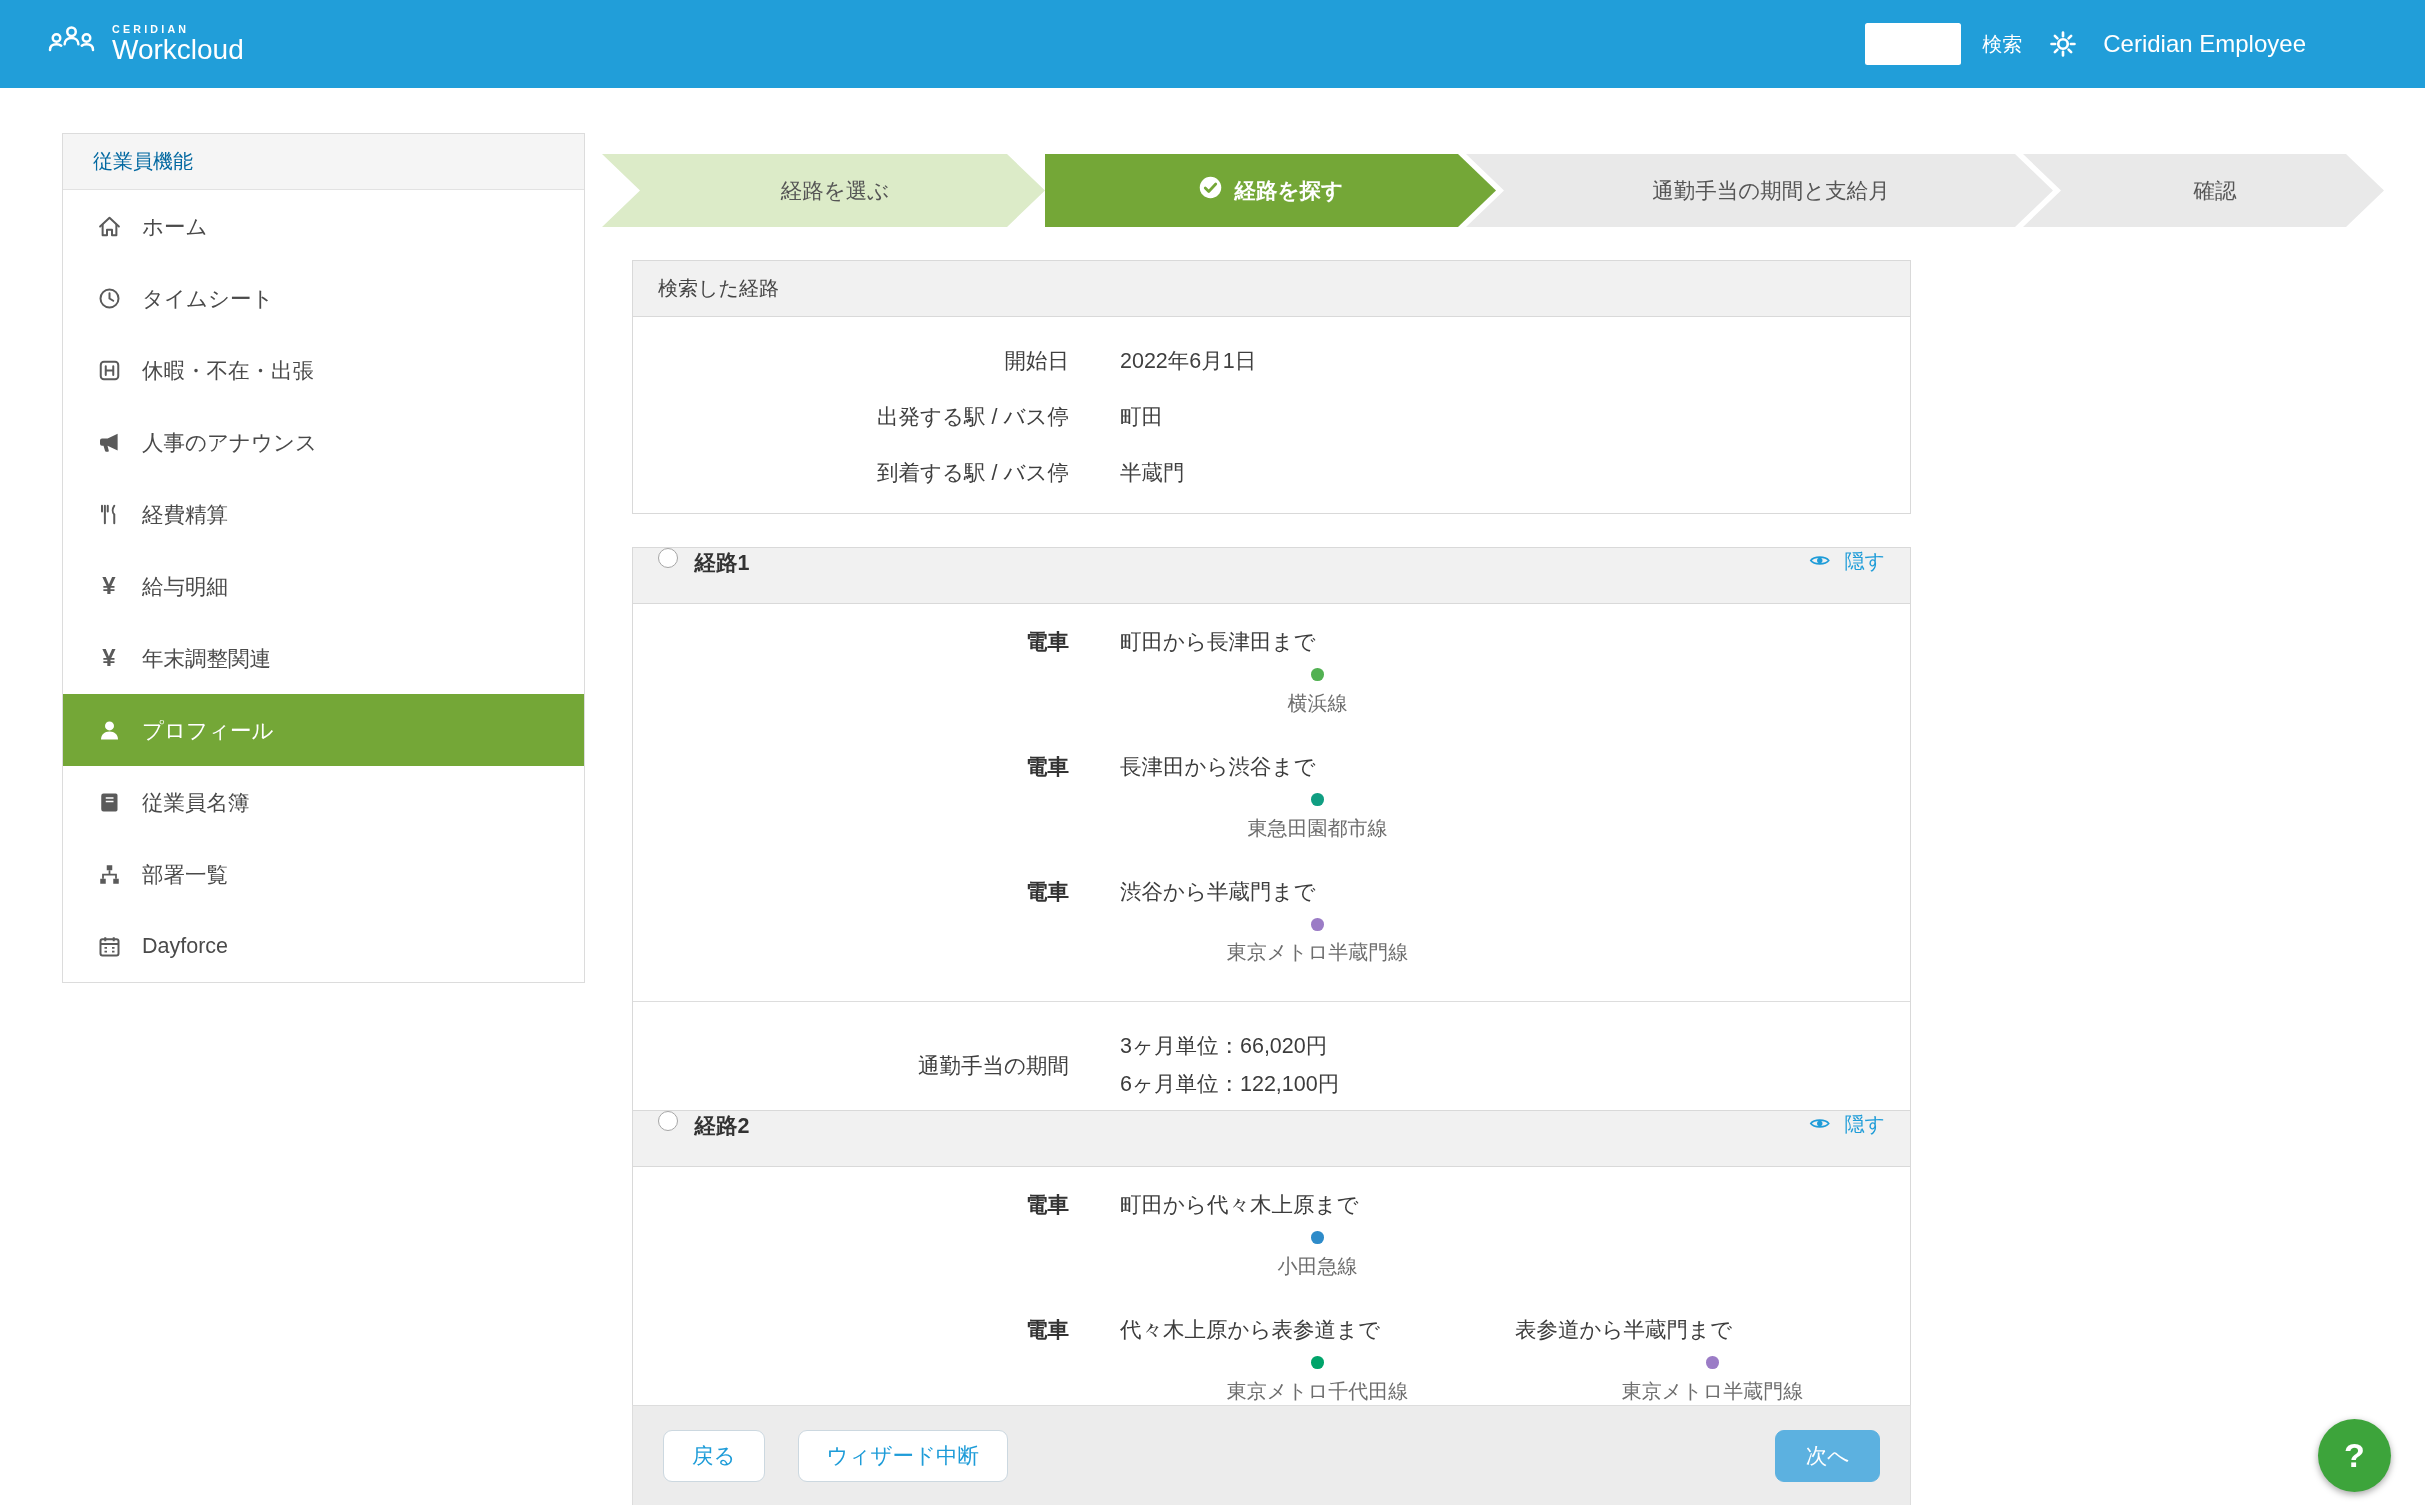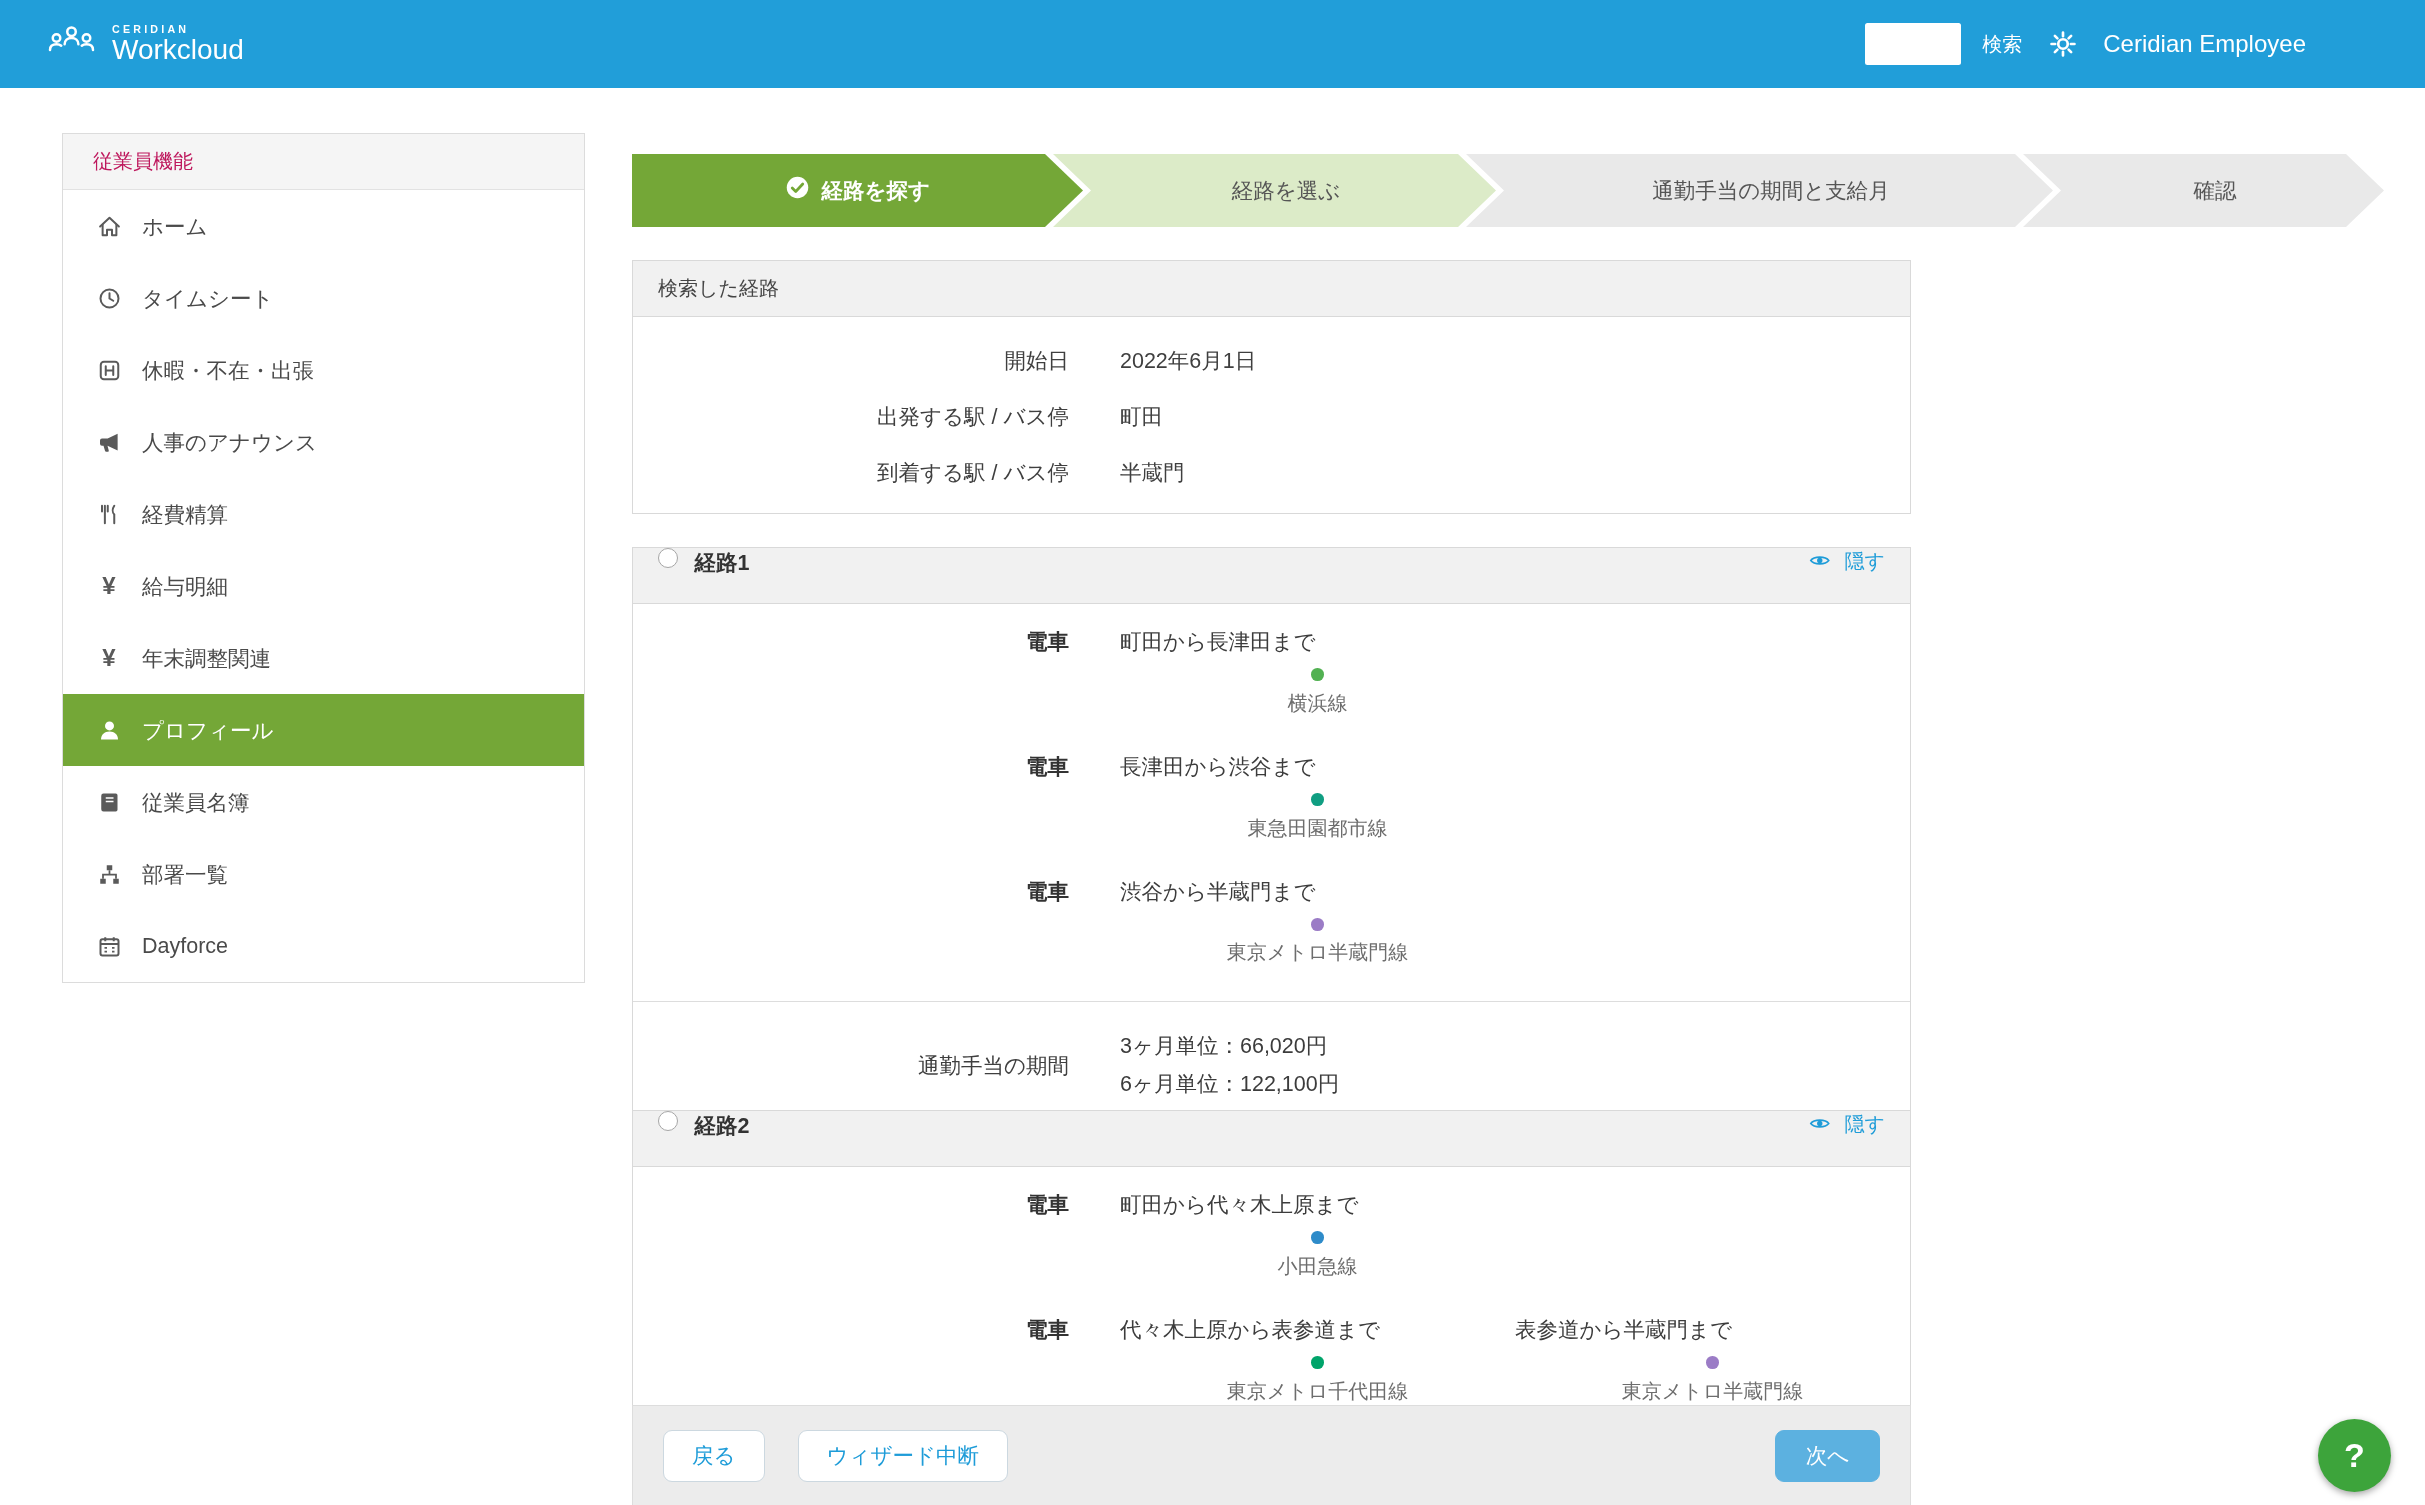--- a/index.html
+++ b/index.html
@@ -18,21 +18,21 @@
   .search-input { width:96px; height:42px; border:none; border-radius:2.5px; background:#fff;
     font-size:20px; padding:0 10px; outline:none; }
   .search-label { color:#fff; font-size:20px; margin-left:-5px; }
   .gear-wrap { display:flex; align-items:center; cursor:pointer; }
   .user-name { color:#fff; font-size:24px; cursor:pointer; }
 
   
   .sidebar { position:absolute; left:62px; top:133px; width:523px; background:#fff;
     border:1.3px solid #dcdcdc; }
   .sidebar-title { height:56px; display:flex; align-items:center; padding:0 30px;
-    background:#f5f5f5; border-bottom:1.3px solid #e2e2e2; font-size:20px; color:#be185d; }
+    background:#f5f5f5; border-bottom:1.3px solid #e2e2e2; font-size:20px; color:#0369a1; }
   .side-item { height:72px; display:flex; align-items:center; gap:19px; padding:0 32px;
     font-size:21.5px; color:#4a4a4a; cursor:pointer; }
   .side-item .icn { width:28px; display:flex; justify-content:center; color:#5a5a5a; flex:none; }
   .side-item.selected { background:#74a737; color:#fff; }
   .side-item.selected .icn { color:#fff; }
   .yen-glyph { font-size:24px; font-weight:bold; line-height:1; }
 
   
   .wizard { position:absolute; left:632px; top:154px; height:73px; display:flex; }
   .step { height:73px; display:flex; align-items:center; justify-content:center; gap:11.4px;
@@ -239,31 +239,31 @@
           <rect x="2.8" y="4.2" width="14.4" height="13" rx="1.6"></rect>
           <path d="M2.8 8 H17.2 M6.6 2.6 V5.8 M13.4 2.6 V5.8"></path>
           <path d="M6 11 H8 M12 11 H14 M6 14 H8 M12 14 H14" stroke-width="1.4"></path>
         </svg>
       </span>
       <span>Dayforce</span>
     </div>
   </aside>
 
   <nav class="wizard">
+    <div class="step step-mid step-next w2">
+      <span>経路を選ぶ</span>
+    </div>
     <div class="step step-first step-active">
       <span>
         <svg width="25" height="25" viewBox="0 0 20 20">
           <circle cx="10" cy="10" r="8.6" fill="#fff"></circle>
           <path d="M5.8 10.4 L8.6 13.2 L14.2 7.2" fill="none" stroke="#74a737" stroke-width="2.2" stroke-linecap="round" stroke-linejoin="round"></path>
         </svg>
       </span>
       <span>経路を探す</span>
-    </div>
-    <div class="step step-mid step-next w2">
-      <span>経路を選ぶ</span>
     </div>
     <div class="step step-mid step-upcoming w3">
       <span>通勤手当の期間と支給月</span>
     </div>
     <div class="step step-mid step-upcoming w4">
       <span>確認</span>
     </div>
   </nav>
 
   <section class="panel search-panel">

